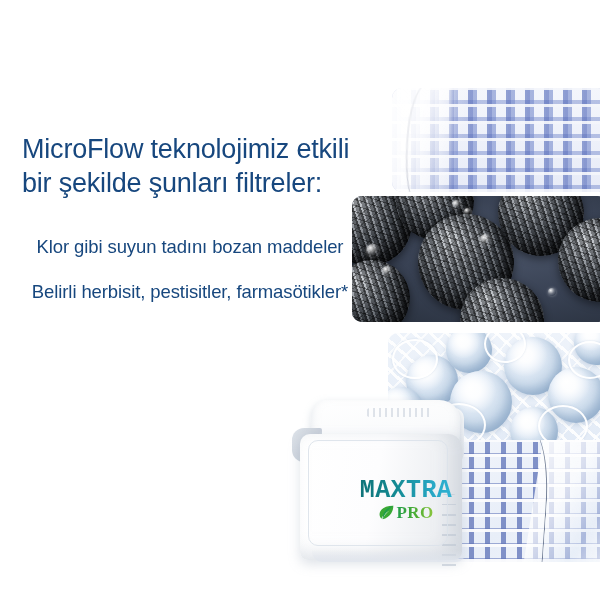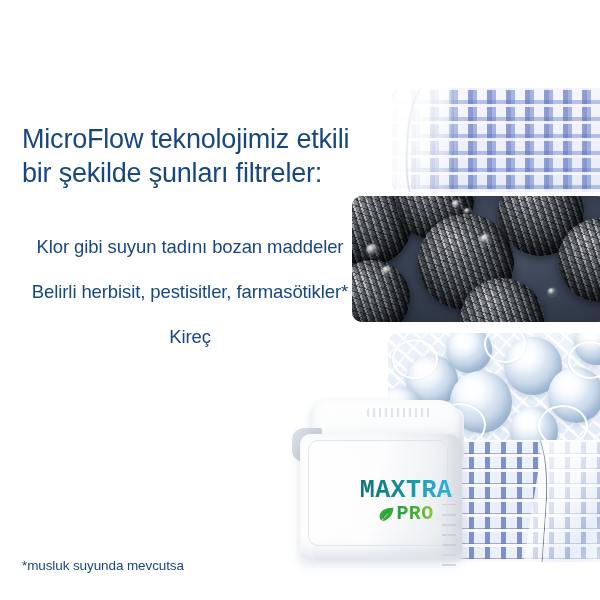--- a/index.html
+++ b/index.html
@@ -176,27 +176,27 @@
   .brand{position:absolute;left:52px;top:80px;width:124px;text-align:center;line-height:1;}
   .brand-maxtra{
     font-size:25px;font-weight:bold;letter-spacing:.4px;
     background:linear-gradient(90deg,#0f6a6e 0%,#138a93 42%,#28a8c6 72%,#35b9dd 100%);
     -webkit-background-clip:text;background-clip:text;color:transparent;
     font-family:Liberation Mono, monospace;
   }
   .brand-pro-row{display:flex;align-items:center;justify-content:center;margin-top:1px;}
   .leaf-icon{width:17px;height:15px;margin-right:1px;}
   .brand-pro{
-    font-size:20px;font-weight:bold;letter-spacing:.4px;
+    font-size:17px;font-weight:bold;letter-spacing:.4px;
     background:linear-gradient(90deg,#1f9d4a 0%,#4fae33 55%,#8cc63f 100%);
     -webkit-background-clip:text;background-clip:text;color:transparent;
-    font-family:Liberation Mono, monospace;
+    font-family:Liberation Serif, serif;
   }
   .headline{
-    position:absolute;left:22px;top:104px;width:352px;
+    position:absolute;left:22px;top:114px;width:352px;
     color:#17477e;font-size:27px;line-height:34px;font-weight:normal;
     letter-spacing:-.2px;
   }
   .bullets{position:absolute;left:22px;top:235px;width:336px;}
   .bullet{
     color:#17477e;font-size:18.5px;line-height:24px;margin-bottom:21px;
     letter-spacing:-.1px;
     text-align:center;
   }
   .footnote{
@@ -276,18 +276,16 @@
         <div class="brand-pro">PRO</div>
       </div>
     </div>
   </div>
 
   <h1 class="headline">MicroFlow teknolojimiz etkili bir şekilde şunları filtreler:</h1>
 
   <div class="bullets">
     <div class="bullet">Klor gibi suyun tadını bozan maddeler</div>
     <div class="bullet">Belirli herbisit, pestisitler, farmasötikler*</div>
-    <div class="bullet">Kireç</div>
-  </div>
-
-  <div class="footnote">*musluk suyunda mevcutsa</div>
+  </div>
+
 
 </div>
 
 </body></html>

